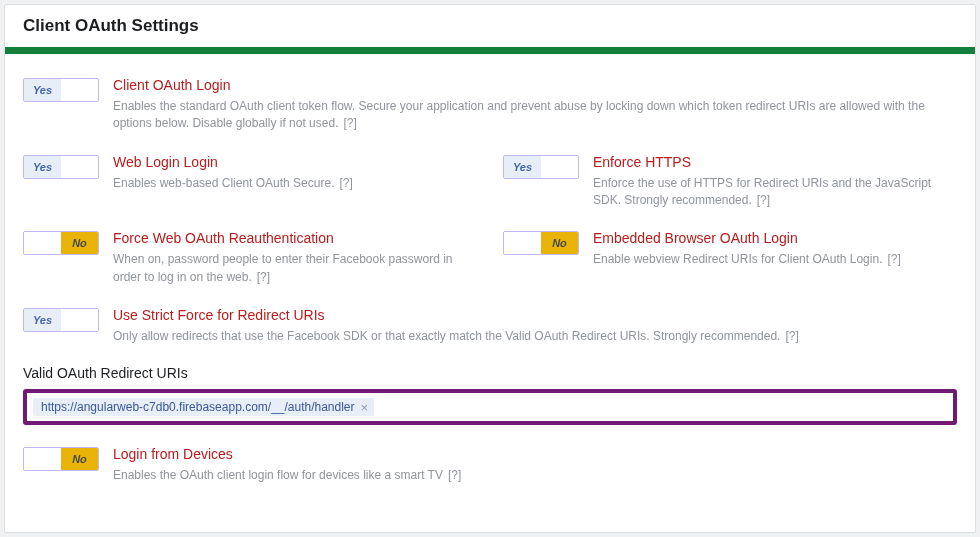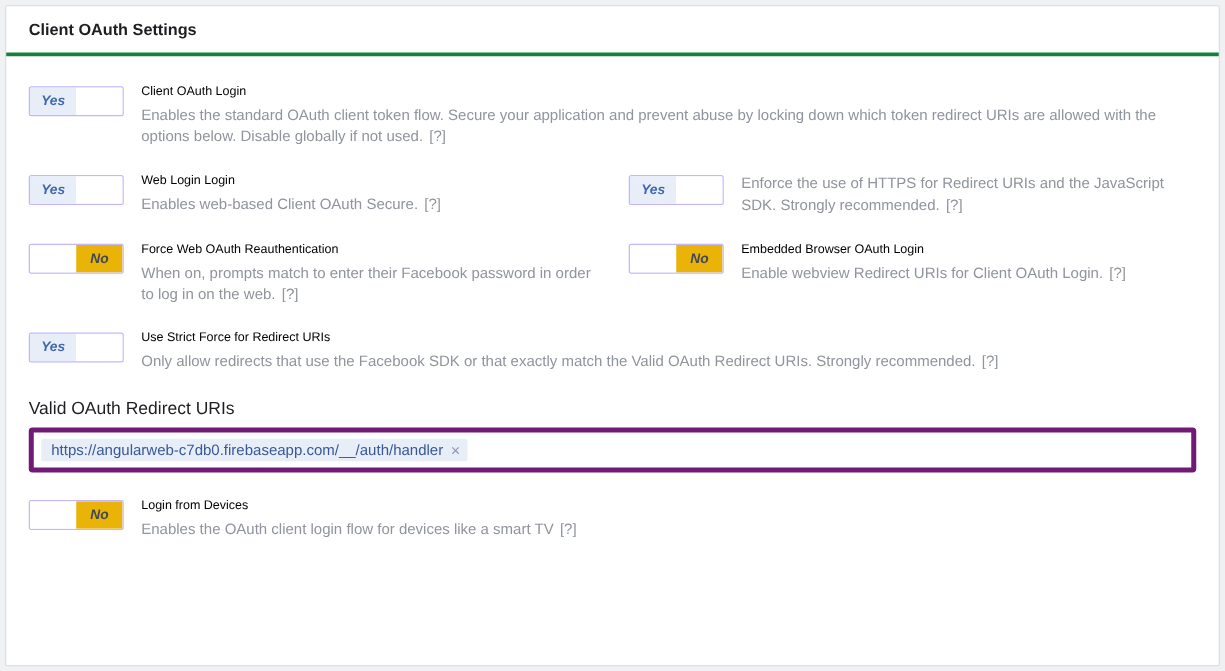--- a/index.html
+++ b/index.html
@@ -18,23 +18,23 @@
     }
     .panel {
       background: #fff;
       border: 1px solid #dddfe2;
       border-radius: 2px;
       height: 100%;
     }
     .panel-header {
       padding: 11px 18px;
       font-weight: bold;
-      font-size: 13px;
+      font-size: 17px;
       color: #1c1e21;
-      border-bottom: 3px solid #15803d;
+      border-bottom: 7px solid #15803d;
     }
     .panel-body {
       padding: 22px 18px 12px 18px;
     }
     .setting-row {
       display: flex;
       gap: 30px;
       margin-bottom: 20px;
     }
     .setting-item {
@@ -71,22 +71,22 @@
       color: #4267b2;
     }
     .toggle-no.active {
       background: #eab308;
       color: #444950;
     }
     .setting-text {
       flex: 1;
     }
     .setting-title {
-      font-size: 10px;
-      color: #000000;
+      font-size: 14px;
+      color: #b91c1c;
       margin-bottom: 3px;
       line-height: 1.35;
     }
     .setting-desc {
       font-size: 12px;
       color: #90949c;
       line-height: 1.45;
     }
     .help {
       color: #90949c;
@@ -160,37 +160,38 @@
             <span>Enables web-based Client OAuth Secure.</span><span class="help">[?]</span>
           </div>
         </div>
       </div>
       <div class="setting-item">
         <div class="toggle">
           <div class="toggle-half toggle-yes active">Yes</div>
           <div class="toggle-half"></div>
         </div>
         <div class="setting-text">
+          <div class="setting-title">Enforce HTTPS</div>
           <div class="setting-desc">
             <span>Enforce the use of HTTPS for Redirect URIs and the JavaScript SDK. Strongly recommended.</span><span class="help">[?]</span>
           </div>
         </div>
       </div>
     </div>
 
     <div class="setting-row">
       <div class="setting-item narrow">
         <div class="toggle">
           <div class="toggle-half"></div>
           <div class="toggle-half toggle-no active">No</div>
         </div>
         <div class="setting-text">
           <div class="setting-title">Force Web OAuth Reauthentication</div>
           <div class="setting-desc">
-            <span>When on, prompts match to enter their Facebook password in order to log in on the web.</span><span class="help">[?]</span>
+            <span>When on, password people to enter their Facebook password in order to log in on the web.</span><span class="help">[?]</span>
           </div>
         </div>
       </div>
       <div class="setting-item">
         <div class="toggle">
           <div class="toggle-half"></div>
           <div class="toggle-half toggle-no active">No</div>
         </div>
         <div class="setting-text">
           <div class="setting-title">Embedded Browser OAuth Login</div>

